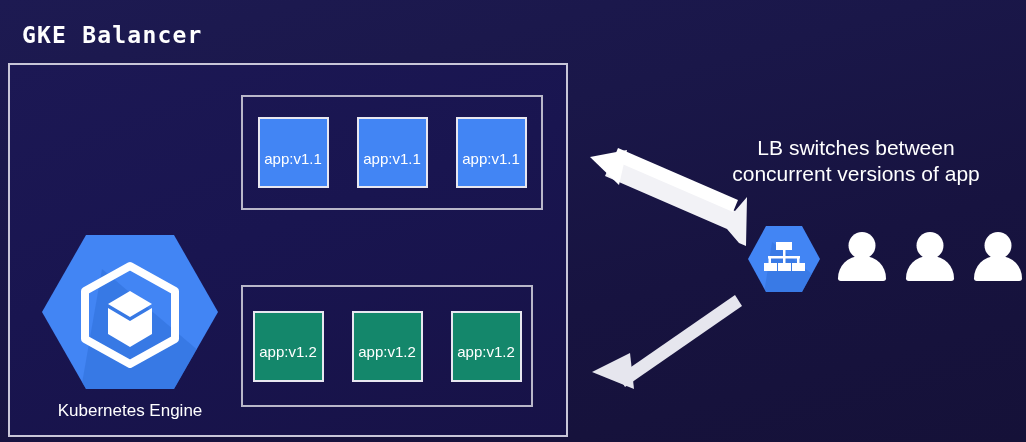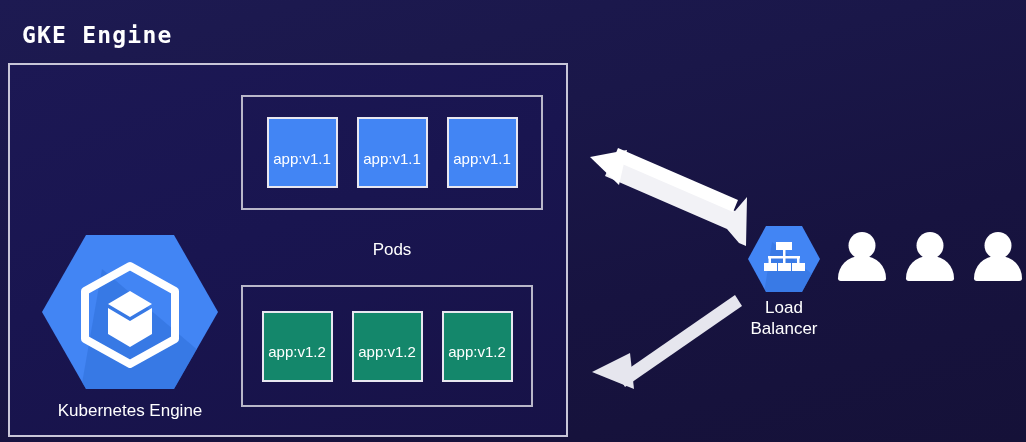--- a/index.html
+++ b/index.html
@@ -52,21 +52,21 @@
   #pod-group-v11 { left: 231px; top: 30px; width: 302px; height: 115px; }
   #pod-group-v12 { left: 231px; top: 220px; width: 292px; height: 122px; }
 
   .pod-row {
     position: absolute;
     left: 0; top: 0;
     width: 100%; height: 100%;
     display: flex;
     align-items: center;
     justify-content: center;
-    gap: 19px;
+    gap: 28px;
   }
 
   .pod {
     width: 71px;
     height: 71px;
     border: 2px solid #e8e7f0;
     box-sizing: border-box;
     position: relative;
     flex: 0 0 auto;
   }
@@ -180,21 +180,21 @@
     width: 1026px;
     height: 442px;
     pointer-events: none;
   }
 </style>
 </head>
 <body>
 
 <div id="stage">
 
-  <div id="cluster-title">GKE Engine</div>
+  <div id="cluster-title">GKE Balancer</div>
 
   <div id="cluster-box">
 
     <div id="gke-node">
       <div id="gke-hex-wrap" class="hex-wrap">
         <svg width="180" height="166" viewBox="0 0 180 166" xmlns="http://www.w3.org/2000/svg">
           <defs>
             <clipPath id="gkeHexClip">
               <path d="M46 6 L134 6 L178 83 L134 160 L46 160 L2 83 Z"></path>
             </clipPath>
@@ -221,38 +221,41 @@
         </div>
         <div class="pod v11">
           <span class="pod-label">app:v1.1</span>
         </div>
         <div class="pod v11">
           <span class="pod-label">app:v1.1</span>
         </div>
       </div>
     </div>
 
-    <div id="pods-caption">Pods</div>
 
     <div class="pod-group" id="pod-group-v12">
       <div class="pod-row">
         <div class="pod v12">
           <span class="pod-label">app:v1.2</span>
         </div>
         <div class="pod v12">
           <span class="pod-label">app:v1.2</span>
         </div>
         <div class="pod v12">
           <span class="pod-label">app:v1.2</span>
         </div>
       </div>
     </div>
 
   </div>
 
+  <div id="annotation">
+    <div>LB switches between</div>
+    <div>concurrent versions of app</div>
+  </div>
 
   <svg id="arrows" viewBox="0 0 1026 442" xmlns="http://www.w3.org/2000/svg">
 
     <g>
       <polygon points="739,243 727,229 605,176 613,158 735,211 747,197 746,246" fill="#f2f2f6"></polygon>
       <polygon points="590,157 627,150 619,185" fill="#ffffff"></polygon>
       <polygon points="613,160 733,212 738,200 618,148" fill="#ffffff"></polygon>
     </g>
 
     <g>
@@ -278,24 +281,20 @@
         <rect x="37" y="26" width="2.5" height="8" fill="#ffffff"></rect>
         <rect x="22" y="32" width="32" height="2.5" fill="#ffffff"></rect>
         <rect x="22.5" y="33" width="2.5" height="6" fill="#ffffff"></rect>
         <rect x="37" y="33" width="2.5" height="6" fill="#ffffff"></rect>
         <rect x="51" y="33" width="2.5" height="6" fill="#ffffff"></rect>
         <rect x="18" y="39" width="13" height="8" fill="#ffffff"></rect>
         <rect x="32" y="39" width="13" height="8" fill="#ffffff"></rect>
         <rect x="46" y="39" width="13" height="8" fill="#ffffff"></rect>
       </svg>
     </div>
-    <div id="lb-caption">
-      <div>Load</div>
-      <div>Balancer</div>
-    </div>
   </div>
 
   <div id="users">
     <div class="user-figure">
       <div class="user-head"></div>
       <div class="user-body"></div>
     </div>
     <div class="user-figure">
       <div class="user-head"></div>
       <div class="user-body"></div>

